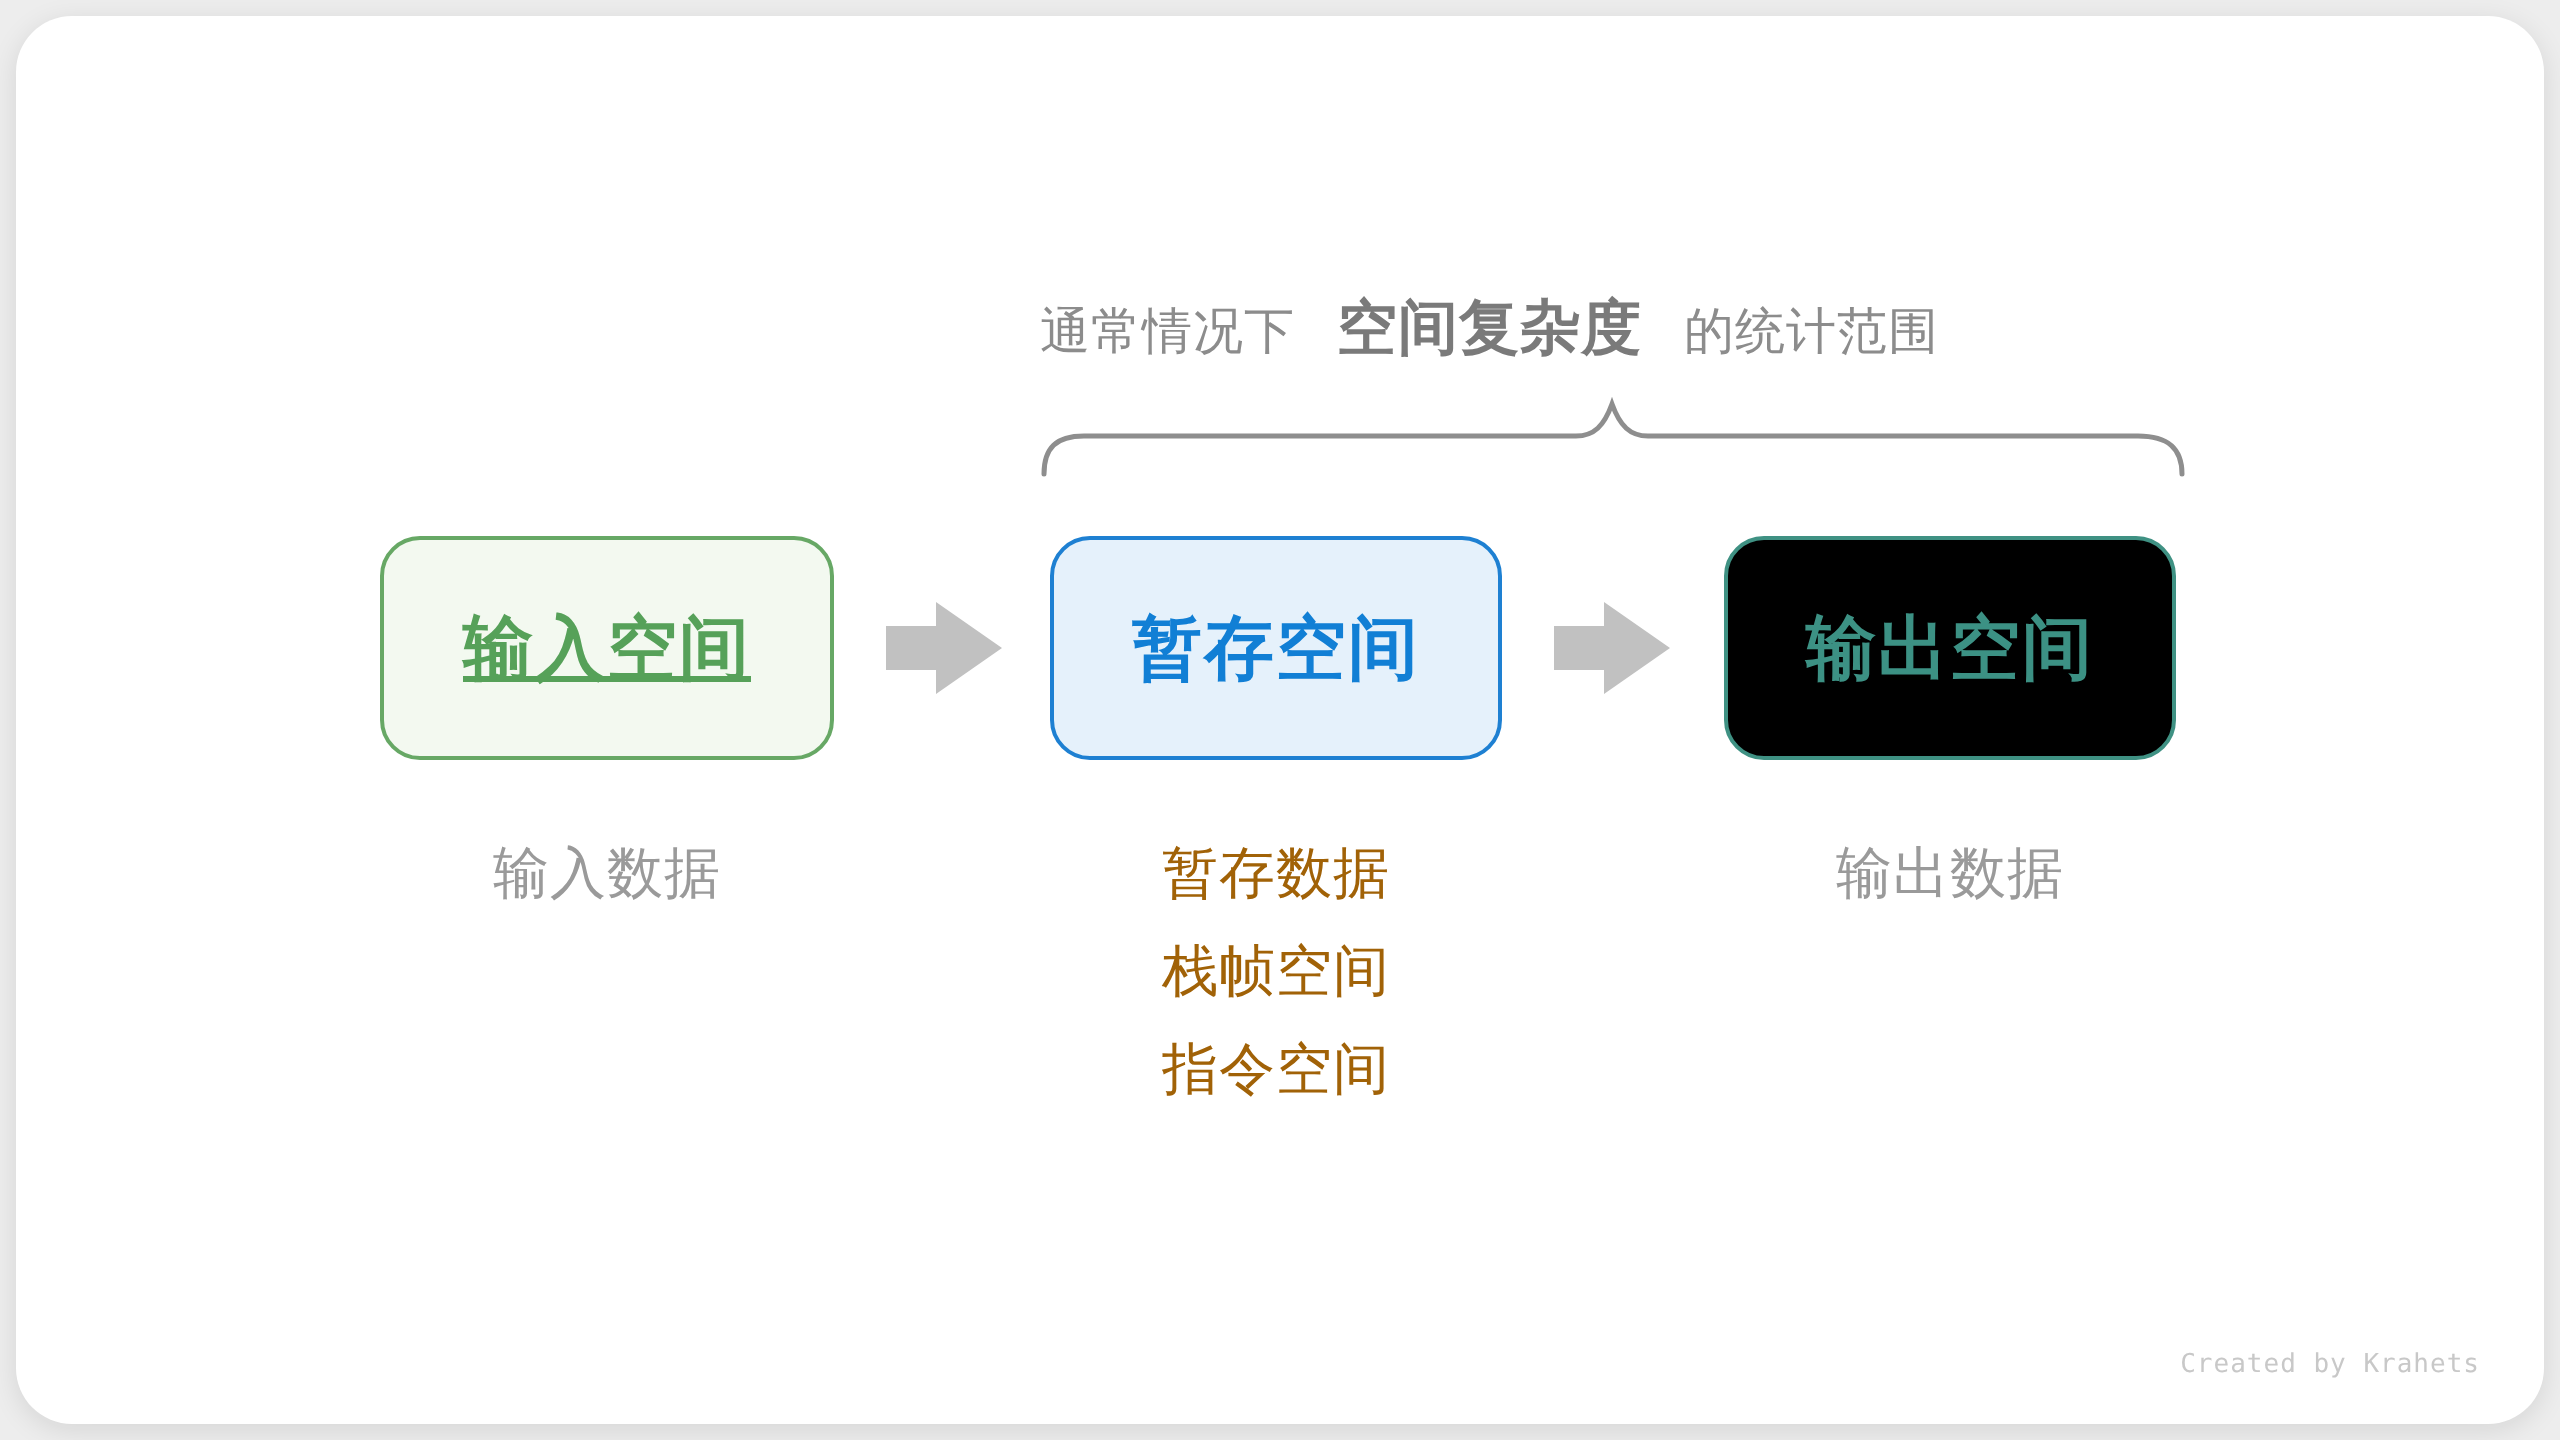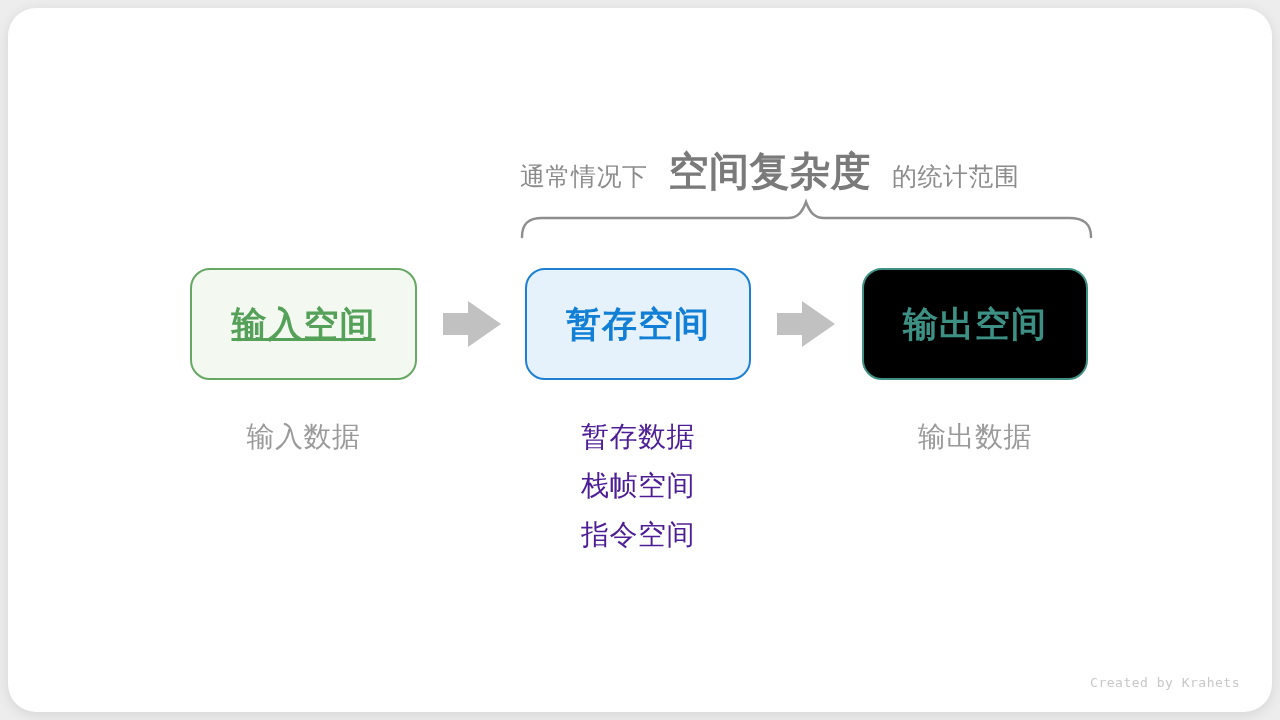--- a/index.html
+++ b/index.html
@@ -3,21 +3,21 @@
 <meta charset="utf-8">
 <style>
   html,body{margin:0;padding:0;}
   body{font-family:"Liberation Sans","DejaVu Sans",sans-serif;}
   .stage{position:relative;width:1280px;height:720px;overflow:hidden;background:#EDEDED;}
   .card{position:absolute;left:8px;top:8px;width:1264px;height:704px;background:#FFFFFF;
         border-radius:28px;box-shadow:0 3px 14px rgba(0,0,0,0.10);}
   .annotation{position:absolute;left:520px;top:144px;width:576px;height:42px;
         display:flex;align-items:baseline;justify-content:flex-start;white-space:nowrap;}
   .annotation .pre,.annotation .suf{font-size:25px;letter-spacing:0.5px;}
-  .annotation .hl{font-size:40px;font-weight:bold;margin:0 21px;letter-spacing:0.5px;}
+  .annotation .hl{font-size:30px;font-weight:bold;margin:0 21px;letter-spacing:0.5px;}
   .brace-svg{position:absolute;left:520px;top:194px;width:576px;height:50px;}
   .box{position:absolute;top:268px;height:112px;box-sizing:border-box;
        border:2.5px solid;border-radius:20px;
        display:flex;align-items:center;justify-content:center;
        font-size:35px;font-weight:bold;letter-spacing:1px;}
   .box1{left:190px;width:227px;}
   .box2{left:525px;width:226px;}
   .box3{left:862px;width:226px;}
   .arrow{position:absolute;top:300px;width:60px;height:48px;}
   .a1{left:443px;}
@@ -65,21 +65,21 @@
   </svg>
 
   <div class="box box3" style="border-color: rgb(63, 145, 131); background-color: #000000; color: rgb(60, 145, 132);">
     <span>输出空间</span>
   </div>
 
   <div class="caption cap1" style="color: rgb(154, 154, 154);">
     <div>输入数据</div>
   </div>
 
-  <div class="caption cap2" style="color: #4c1d95;">
+  <div class="caption cap2" style="color: #a16207;">
     <div>暂存数据</div>
     <div>栈帧空间</div>
     <div>指令空间</div>
   </div>
 
   <div class="caption cap3" style="color: rgb(154, 154, 154);">
     <div>输出数据</div>
   </div>
 
   <div class="watermark" style="color: rgb(200, 200, 200);">Created by Krahets</div>

